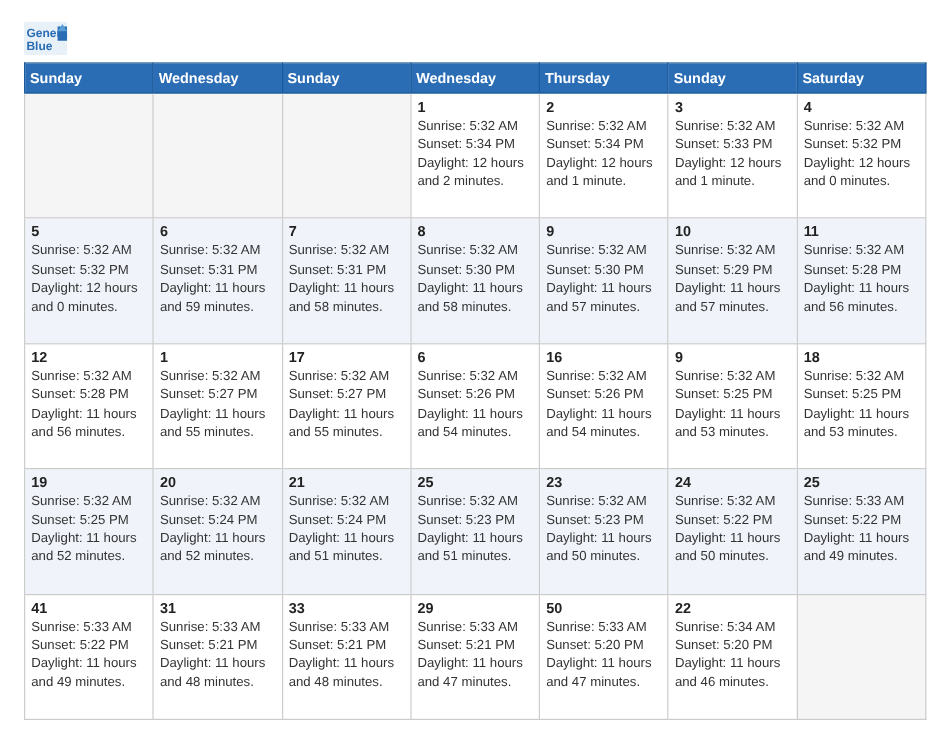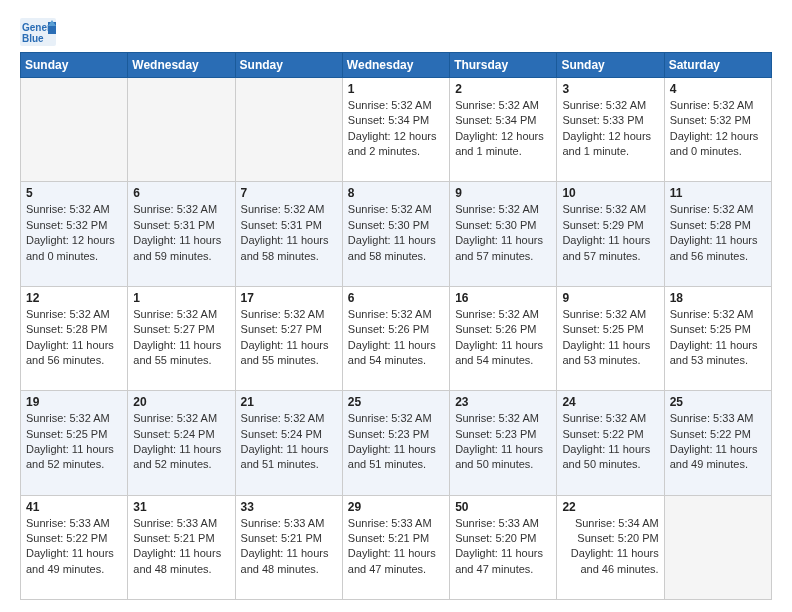--- a/index.html
+++ b/index.html
@@ -354,21 +354,21 @@
           </td>
           <td>
             <span class="day-number">50</span>
             <div class="day-info" style="white-space: pre-line;">Sunrise: 5:33 AM
 Sunset: 5:20 PM
 Daylight: 11 hours
 and 47 minutes.</div>
           </td>
           <td>
             <span class="day-number">22</span>
-            <div class="day-info" style="white-space: pre-line; text-align: right;">Sunrise: 5:34 AM
+            <div class="day-info" style="white-space: pre-line;">Sunrise: 5:34 AM
 Sunset: 5:20 PM
 Daylight: 11 hours
 and 46 minutes.</div>
           </td>
           <td class="empty"></td>
         </tr>
       </tbody>
   </table>
 </div>
 

